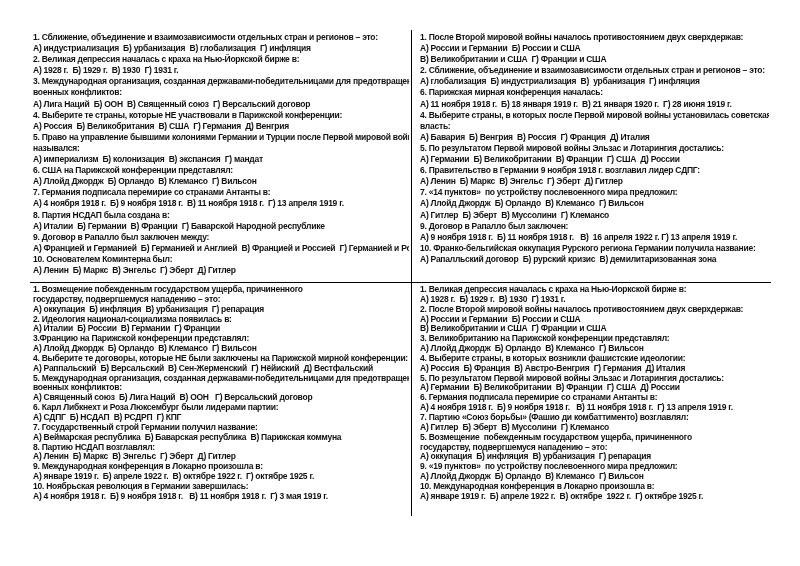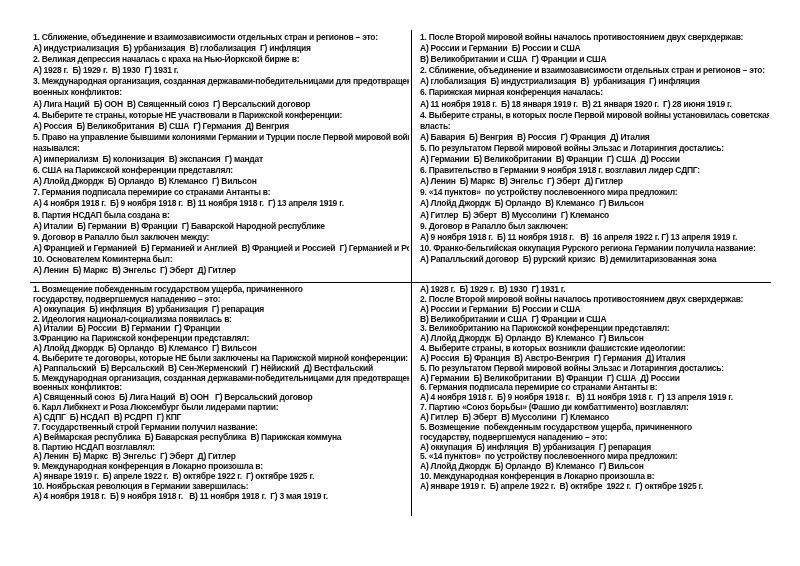--- a/index.html
+++ b/index.html
@@ -114,21 +114,21 @@
         </div>
         <div class="question">
           <div class="ln q-line">5. По результатом Первой мировой войны Эльзас и Лотарингия достались:</div>
           <div class="ln a-line">А) Германии  Б) Великобритании  В) Франции  Г) США  Д) России</div>
         </div>
         <div class="question">
           <div class="ln q-line">6. Правительство в Германии 9 ноября 1918 г. возглавил лидер СДПГ:</div>
           <div class="ln a-line">А) Ленин  Б) Маркс  В) Энгельс  Г) Эберт  Д) Гитлер</div>
         </div>
         <div class="question">
-          <div class="ln q-line">9. «14 пунктов»  по устройству послевоенного мира предложил:</div>
+          <div class="ln q-line">7. «14 пунктов»  по устройству послевоенного мира предложил:</div>
           <div class="ln a-line">А) Ллойд Джордж  Б) Орландо  В) Клемансо  Г) Вильсон</div>
         </div>
         <div class="question">
           <div class="ln a-line">А) Гитлер  Б) Эберт  В) Муссолини  Г) Клемансо</div>
         </div>
         <div class="question">
           <div class="ln q-line">9. Договор в Рапалло был заключен:</div>
           <div class="ln a-line">А) 9 ноября 1918 г.  Б) 11 ноября 1918 г.   В)  16 апреля 1922 г. Г) 13 апреля 1919 г.</div>
         </div>
         <div class="question">
@@ -175,20 +175,21 @@
           <div class="ln q-line">9. Международная конференция в Локарно произошла в:</div>
           <div class="ln a-line">А) январе 1919 г.  Б) апреле 1922 г.  В) октябре 1922 г.  Г) октябре 1925 г.</div>
         </div>
         <div class="question">
           <div class="ln q-line">10. Ноябрьская революция в Германии завершилась:</div>
           <div class="ln a-line">А) 4 ноября 1918 г.  Б) 9 ноября 1918 г.   В) 11 ноября 1918 г.  Г) 3 мая 1919 г.</div>
         </div>
       </div>
     <div class="cell row-bottom right-col">
         <div class="question">
+          <div class="ln q-line">1. Великая депрессия началась с краха на Нью-Йоркской бирже в:</div>
           <div class="ln a-line">А) 1928 г.  Б) 1929 г.  В) 1930  Г) 1931 г.</div>
         </div>
         <div class="question">
           <div class="ln q-line">2. После Второй мировой войны началось противостоянием двух сверхдержав:</div>
           <div class="ln a-line">А) России и Германии  Б) России и США</div>
           <div class="ln a-line">В) Великобритании и США  Г) Франции и США</div>
         </div>
         <div class="question">
           <div class="ln q-line">3. Великобританию на Парижской конференции представлял:</div>
           <div class="ln a-line">А) Ллойд Джордж  Б) Орландо  В) Клемансо  Г) Вильсон</div>
@@ -208,21 +209,21 @@
         <div class="question">
           <div class="ln q-line">7. Партию «Союз борьбы» (Фашио ди комбаттименто) возглавлял:</div>
           <div class="ln a-line">А) Гитлер  Б) Эберт  В) Муссолини  Г) Клемансо</div>
         </div>
         <div class="question">
           <div class="ln q-line">5. Возмещение  побежденным государством ущерба, причиненного</div>
           <div class="ln q-line">государству, подвергшемуся нападению – это:</div>
           <div class="ln a-line">А) оккупация  Б) инфляция  В) урбанизация  Г) репарация</div>
         </div>
         <div class="question">
-          <div class="ln q-line">5. «14 пунктов»  по устройству послевоенного мира предложил:</div>
+          <div class="ln q-line">9. «19 пунктов»  по устройству послевоенного мира предложил:</div>
           <div class="ln a-line">А) Ллойд Джордж  Б) Орландо  В) Клемансо  Г) Вильсон</div>
         </div>
         <div class="question">
           <div class="ln q-line">10. Международная конференция в Локарно произошла в:</div>
           <div class="ln a-line">А) январе 1919 г.  Б) апреле 1922 г.  В) октябре  1922 г.  Г) октябре 1925 г.</div>
         </div>
       </div>
   </div>
 </div>
 

